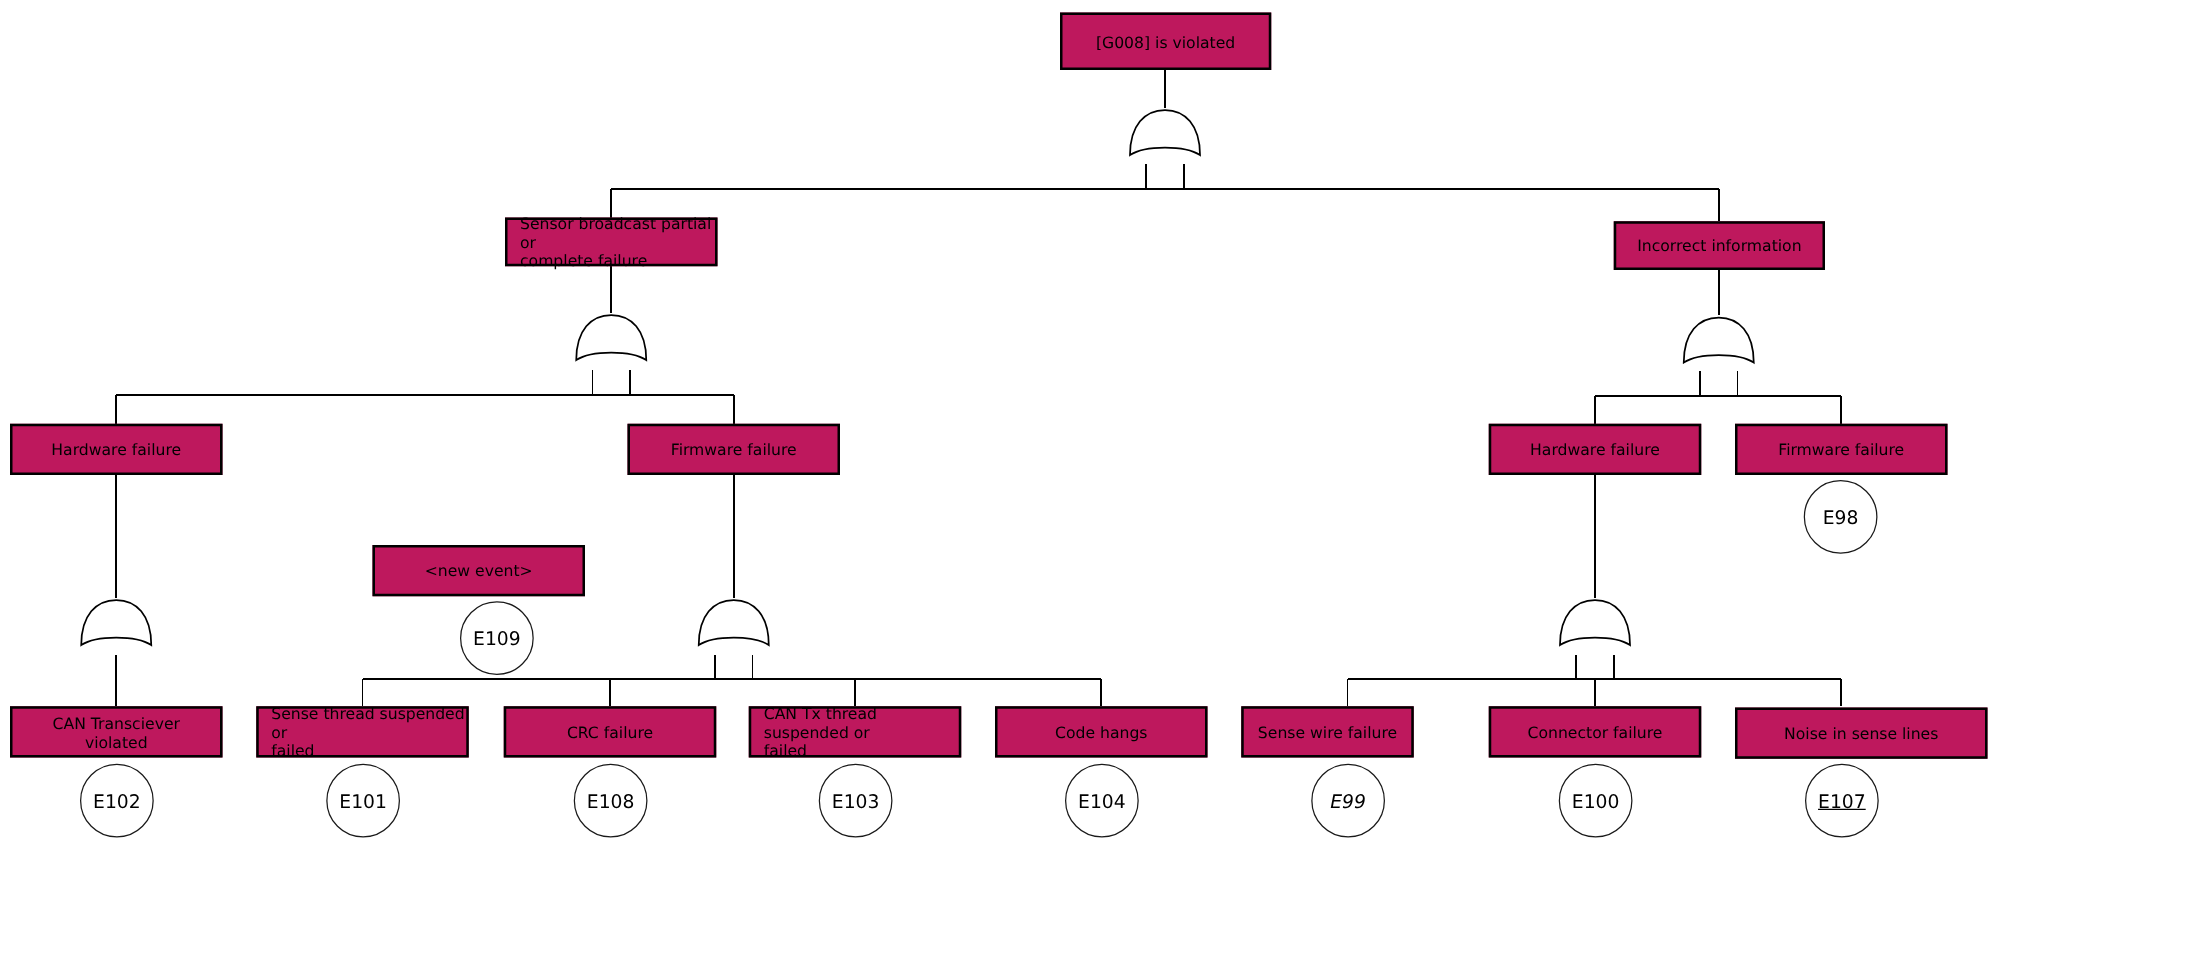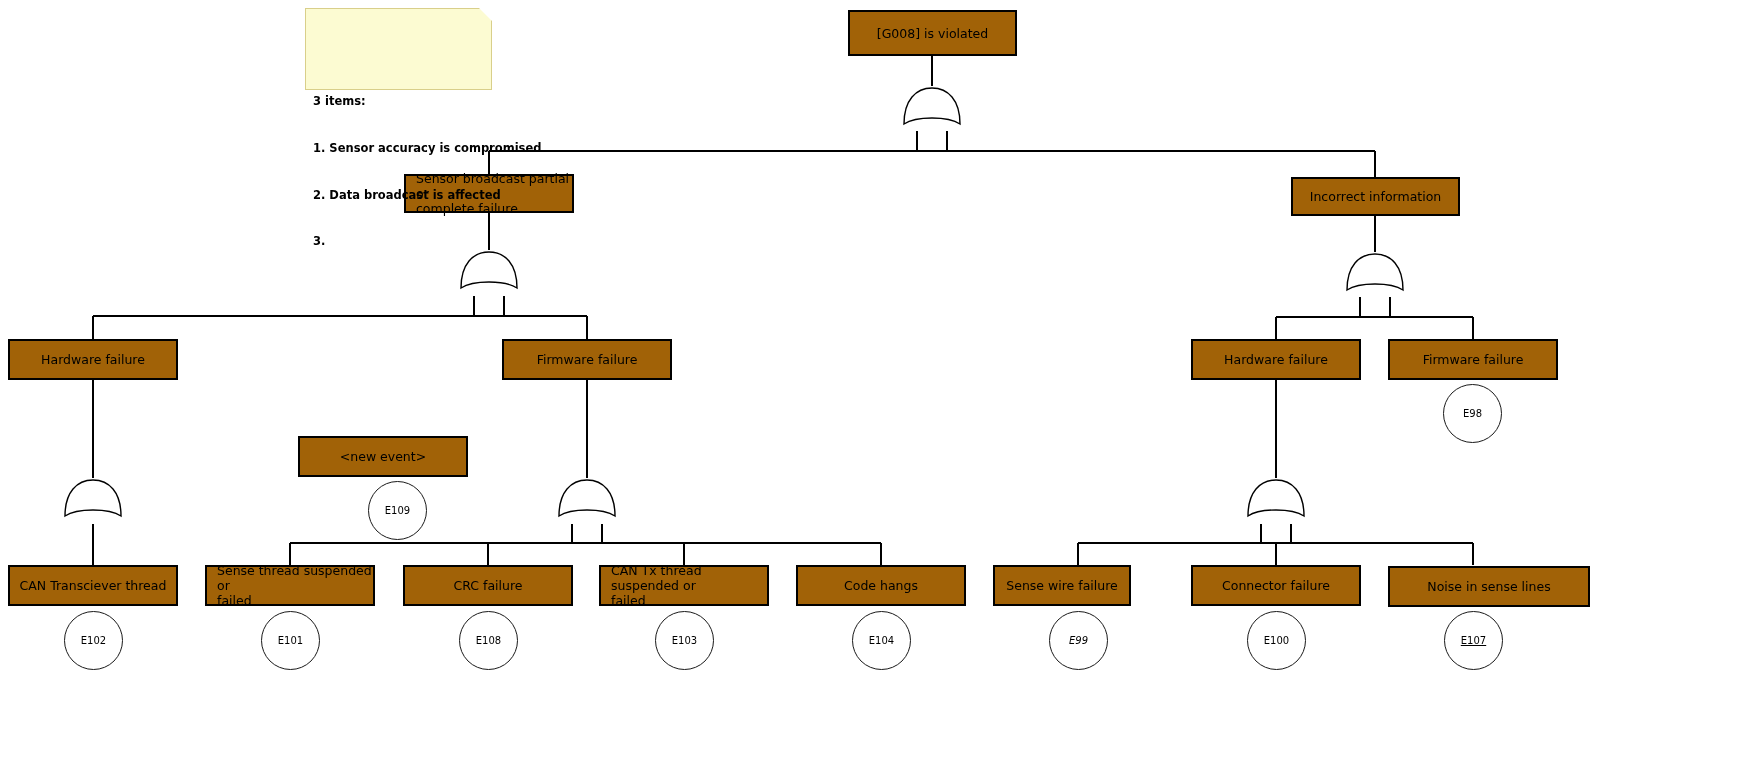--- a/index.html
+++ b/index.html
@@ -10,41 +10,41 @@
     position:relative;overflow:hidden;
   }
   #canvas{position:absolute;left:0;top:0;width:1758px;height:765px;}
   svg.edges{position:absolute;left:0;top:0;width:1758px;height:765px;pointer-events:none;}
 
   
   .node{
     position:absolute;
     box-sizing:border-box;
     border:2px solid #000000;
-    background:#a16207;
+    background:#be185d;
     color:#000000;
     font-size:12.5px;
     line-height:15px;
     display:flex;
     align-items:center;
     overflow:visible;
     white-space:pre-line;
   }
   .node.center{justify-content:center;text-align:center;padding:0 6px;}
   .node.left{justify-content:flex-start;text-align:left;padding:0 0 0 10px;}
 
   
   .evt{
     position:absolute;
     box-sizing:border-box;
     border:1px solid #1a1a1a;
     border-radius:50%;
     background:#ffffff;
     color:#000000;
-    font-size:10px;
+    font-size:15px;
     display:flex;align-items:center;justify-content:center;
     text-align:center;
   }
 
   
   .gate{position:absolute;}
   .gate svg{display:block;overflow:visible;}
 
   
   .note{
@@ -116,29 +116,20 @@
       <path d="M1261,524 L1261,543"></path>
       <path d="M1291,524 L1291,543"></path>
       <path d="M1078,543 L1473,543"></path>
       <path d="M1078,543 L1078,565"></path>
       <path d="M1276,543 L1276,565"></path>
       <path d="M1473,543 L1473,565"></path>
 
     </g>
   </svg>
 
-  <div class="note" style="left:305px;top:8px;width:187px;height:82px;">
-    <div class="fold"></div>
-    <div class="note-text">
-      <div>3 items:</div>
-      <div>1. Sensor accuracy is compromised</div>
-      <div>2. Data broadcast is affected</div>
-      <div>3.</div>
-    </div>
-  </div>
 
   <div class="node center" style="left:848px;top:10px;width:169px;height:46px;">[G008] is violated</div>
 
   <div class="gate" style="left:902px;top:86px;">
     <svg width="60" height="46" viewBox="0 0 60 46">
       <path d="M2,38 C2,14 14,2 30,2 C46,2 58,14 58,38 C46,30 14,30 2,38 Z" fill="#ffffff" stroke="#000000" stroke-width="1.4"></path>
     </svg>
   </div>
 
   <div class="node left" style="left:404px;top:174px;width:170px;height:39px;">Sensor broadcast partial or
@@ -183,21 +174,21 @@
   <div class="gate" style="left:1246px;top:478px;">
     <svg width="60" height="46" viewBox="0 0 60 46">
       <path d="M2,38 C2,14 14,2 30,2 C46,2 58,14 58,38 C46,30 14,30 2,38 Z" fill="#ffffff" stroke="#000000" stroke-width="1.4"></path>
     </svg>
   </div>
 
   <div class="node center" style="left:298px;top:436px;width:170px;height:41px;">&lt;new event&gt;</div>
 
   <div class="evt" style="left:368px;top:481px;width:59px;height:59px;">E109</div>
 
-  <div class="node center" style="left:8px;top:565px;width:170px;height:41px;">CAN Transciever thread</div>
+  <div class="node center" style="left:8px;top:565px;width:170px;height:41px;">CAN Transciever violated</div>
   <div class="evt" style="left:64px;top:611px;width:59px;height:59px;">E102</div>
 
   <div class="node left" style="left:205px;top:565px;width:170px;height:41px;">Sense thread suspended or
 failed</div>
   <div class="evt" style="left:261px;top:611px;width:59px;height:59px;">E101</div>
 
   <div class="node center" style="left:403px;top:565px;width:170px;height:41px;">CRC failure</div>
   <div class="evt" style="left:459px;top:611px;width:59px;height:59px;">E108</div>
 
   <div class="node left" style="left:599px;top:565px;width:170px;height:41px;">CAN Tx thread suspended or

